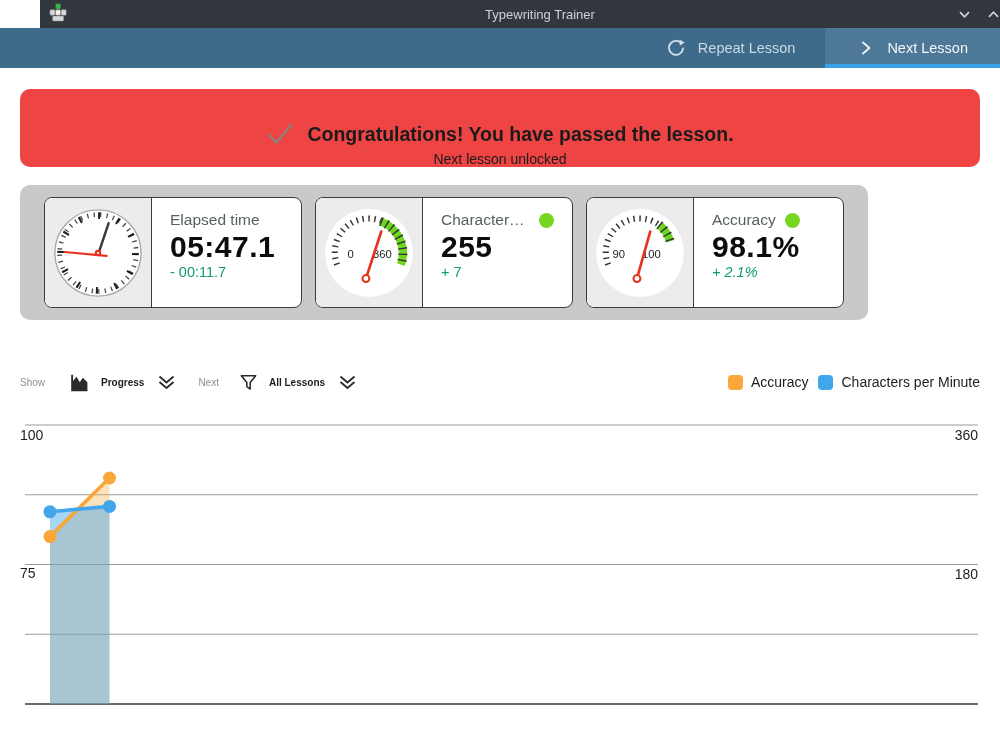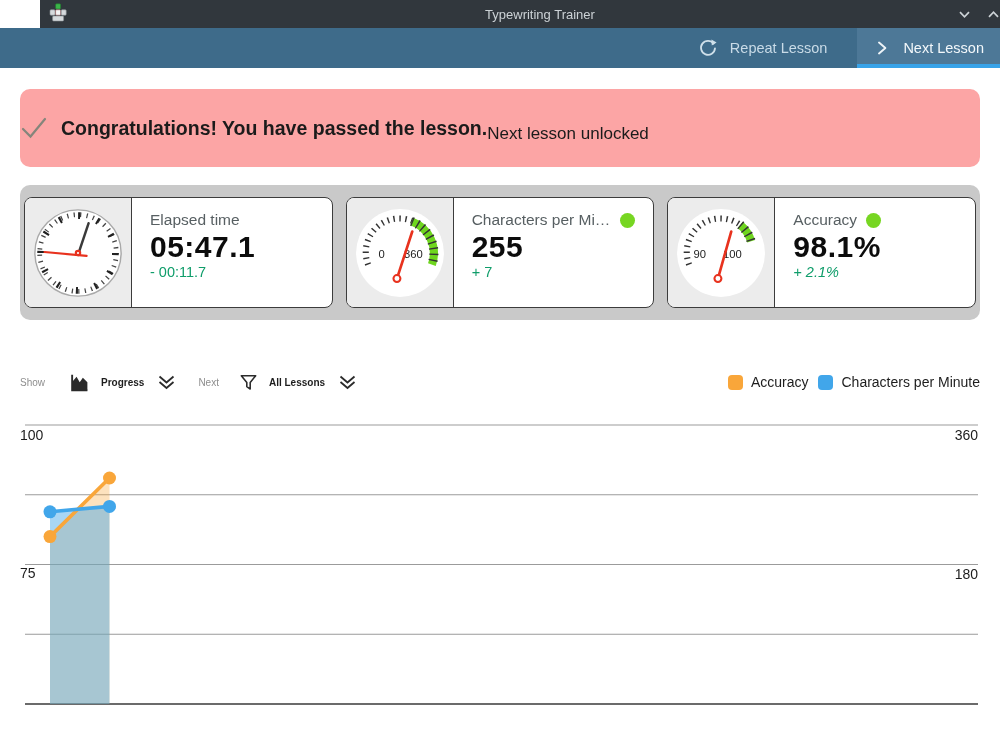--- a/index.html
+++ b/index.html
@@ -15,30 +15,30 @@
   .titlebar .title{position:absolute;left:0;right:0;text-align:center;
     color:#ccd2d6;font-size:13px;}
   .win-controls{margin-left:auto;display:flex;align-items:center;gap:9px;margin-right:8px;z-index:2;}
   .win-btn{width:20px;height:20px;display:flex;align-items:center;justify-content:center;cursor:default;}
   
   .navbar{position:absolute;top:28px;left:0;width:1000px;height:40px;background:#3e6b8a;
     display:flex;align-items:stretch;}
   .nav-item{display:flex;align-items:center;gap:12px;color:#c9dbe7;font-size:14.5px;padding:0 18px;}
   .nav-home{padding-left:38px;}
   .nav-repeat{margin-left:auto;margin-right:12px;}
-  .nav-next{background:#4d7897;box-shadow:inset 0 -4px 0 #38a3e8;color:#f3f8fb;padding:0 16px;}
-  
-  .banner{position:absolute;top:89px;left:20px;width:960px;height:78px;background:#fca5a5;
-    border-radius:10px;display:flex;flex-direction:row;align-items:center;justify-content:flex-start;}
+  .nav-next{background:#4d7897;box-shadow:inset 0 -4px 0 #38a3e8;color:#f3f8fb;padding:0 32px;}
+  
+  .banner{position:absolute;top:89px;left:20px;width:960px;height:78px;background:#ef4444;
+    border-radius:10px;display:flex;flex-direction:column;align-items:center;justify-content:flex-end;}
   .banner-title-row{display:flex;align-items:center;gap:13px;}
   .banner-title{font-size:19.5px;font-weight:600;color:#1b1b1b;}
-  .banner-sub{font-size:17px;color:#1b1b1b;margin-top:12px;}
-  
-  .stats{position:absolute;top:185px;left:20px;width:960px;height:135px;background:#c9c9c9;
-    border-radius:10px;display:flex;gap:13px;padding:12px 4px;box-sizing:border-box;}
+  .banner-sub{font-size:14px;color:#1b1b1b;margin-top:5px;}
+  
+  .stats{position:absolute;top:185px;left:20px;width:848px;height:135px;background:#c9c9c9;
+    border-radius:10px;display:flex;gap:13px;padding:12px 24px;box-sizing:border-box;}
   .card{flex:1;background:#ffffff;border:1px solid #3c3c3c;border-radius:8px;display:flex;overflow:hidden;}
   .card-icon{width:106px;background:#ececec;border-right:1px solid #3c3c3c;
     display:flex;align-items:center;justify-content:center;flex:none;}
   .card-body{padding:13px 18px 0 18px;display:flex;flex-direction:column;min-width:0;}
   .card-label-row{display:flex;align-items:center;gap:9px;min-width:0;}
   .card-label{font-size:15.5px;color:#575f62;white-space:nowrap;overflow:hidden;text-overflow:ellipsis;}
   .stat-dot{width:15px;height:15px;border-radius:50%;background:#77d622;flex:none;}
   .card-value{font-size:30px;font-weight:700;color:#0c0c0c;margin-top:1px;letter-spacing:0.5px;}
   .card-delta{font-size:14.5px;color:#0f9d6a;margin-top:0;}
   

